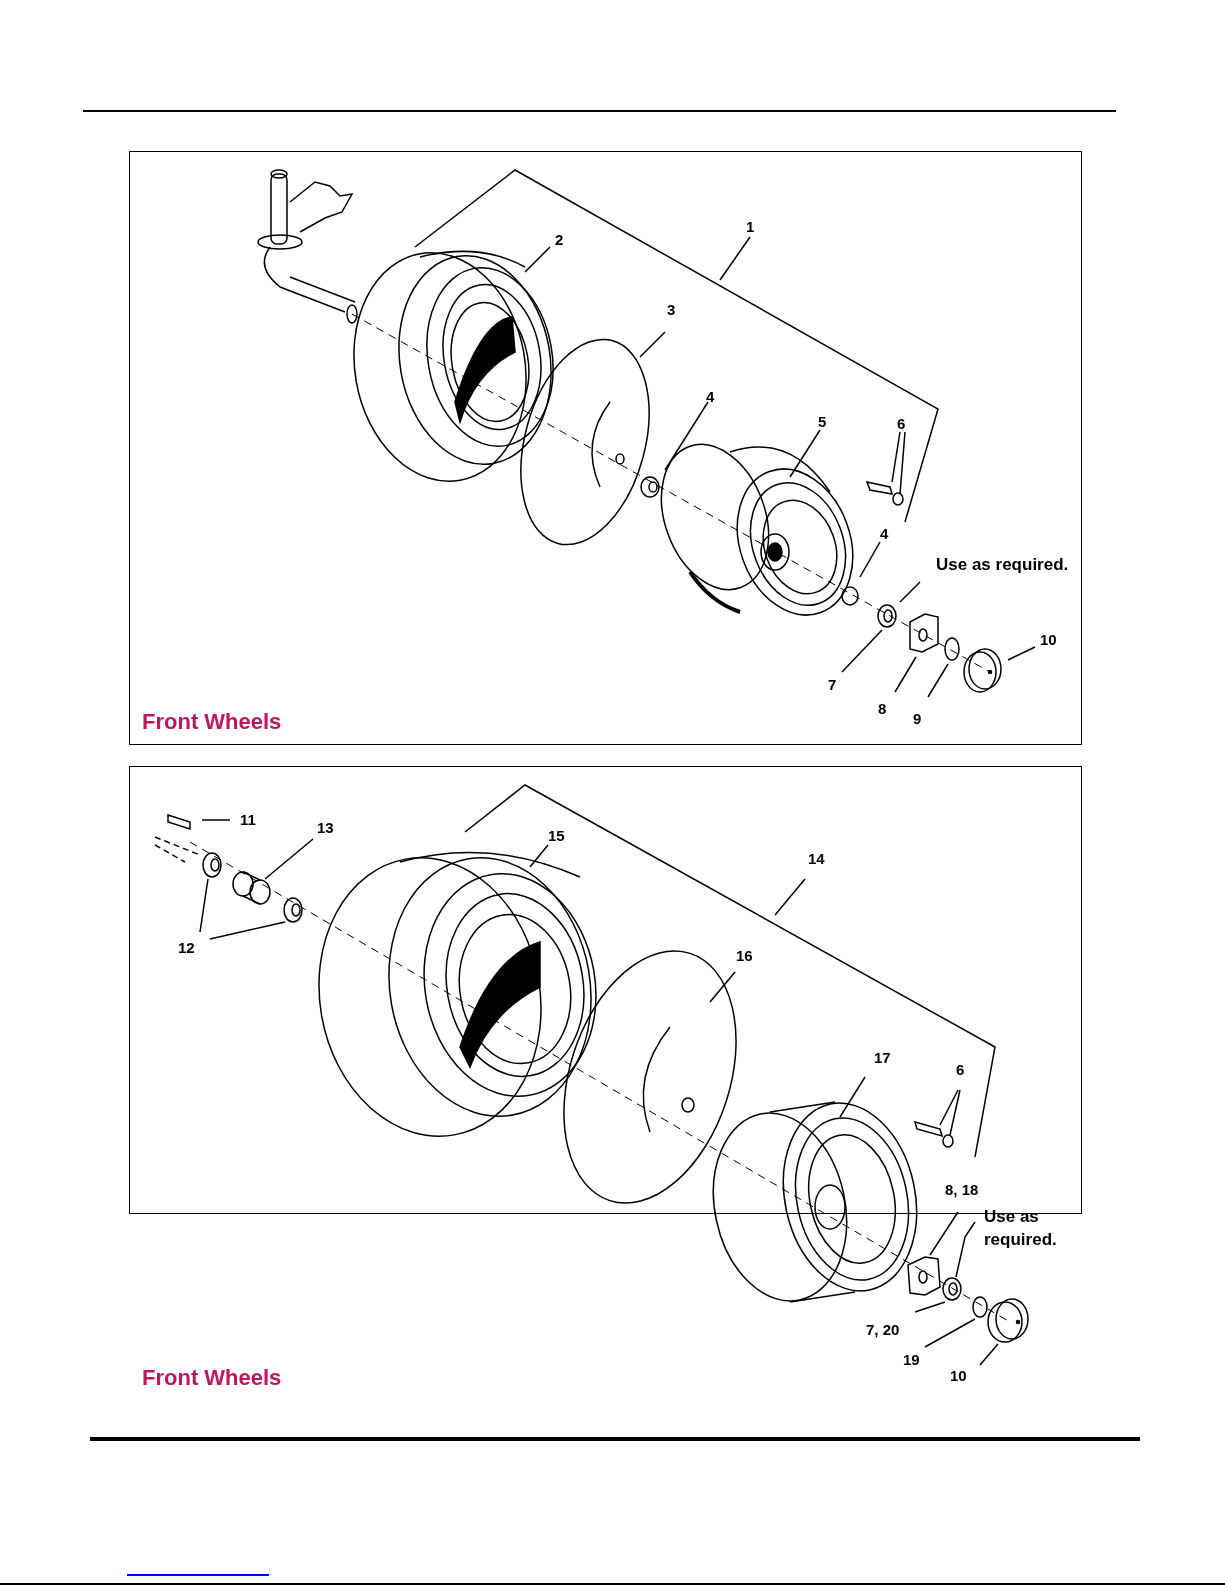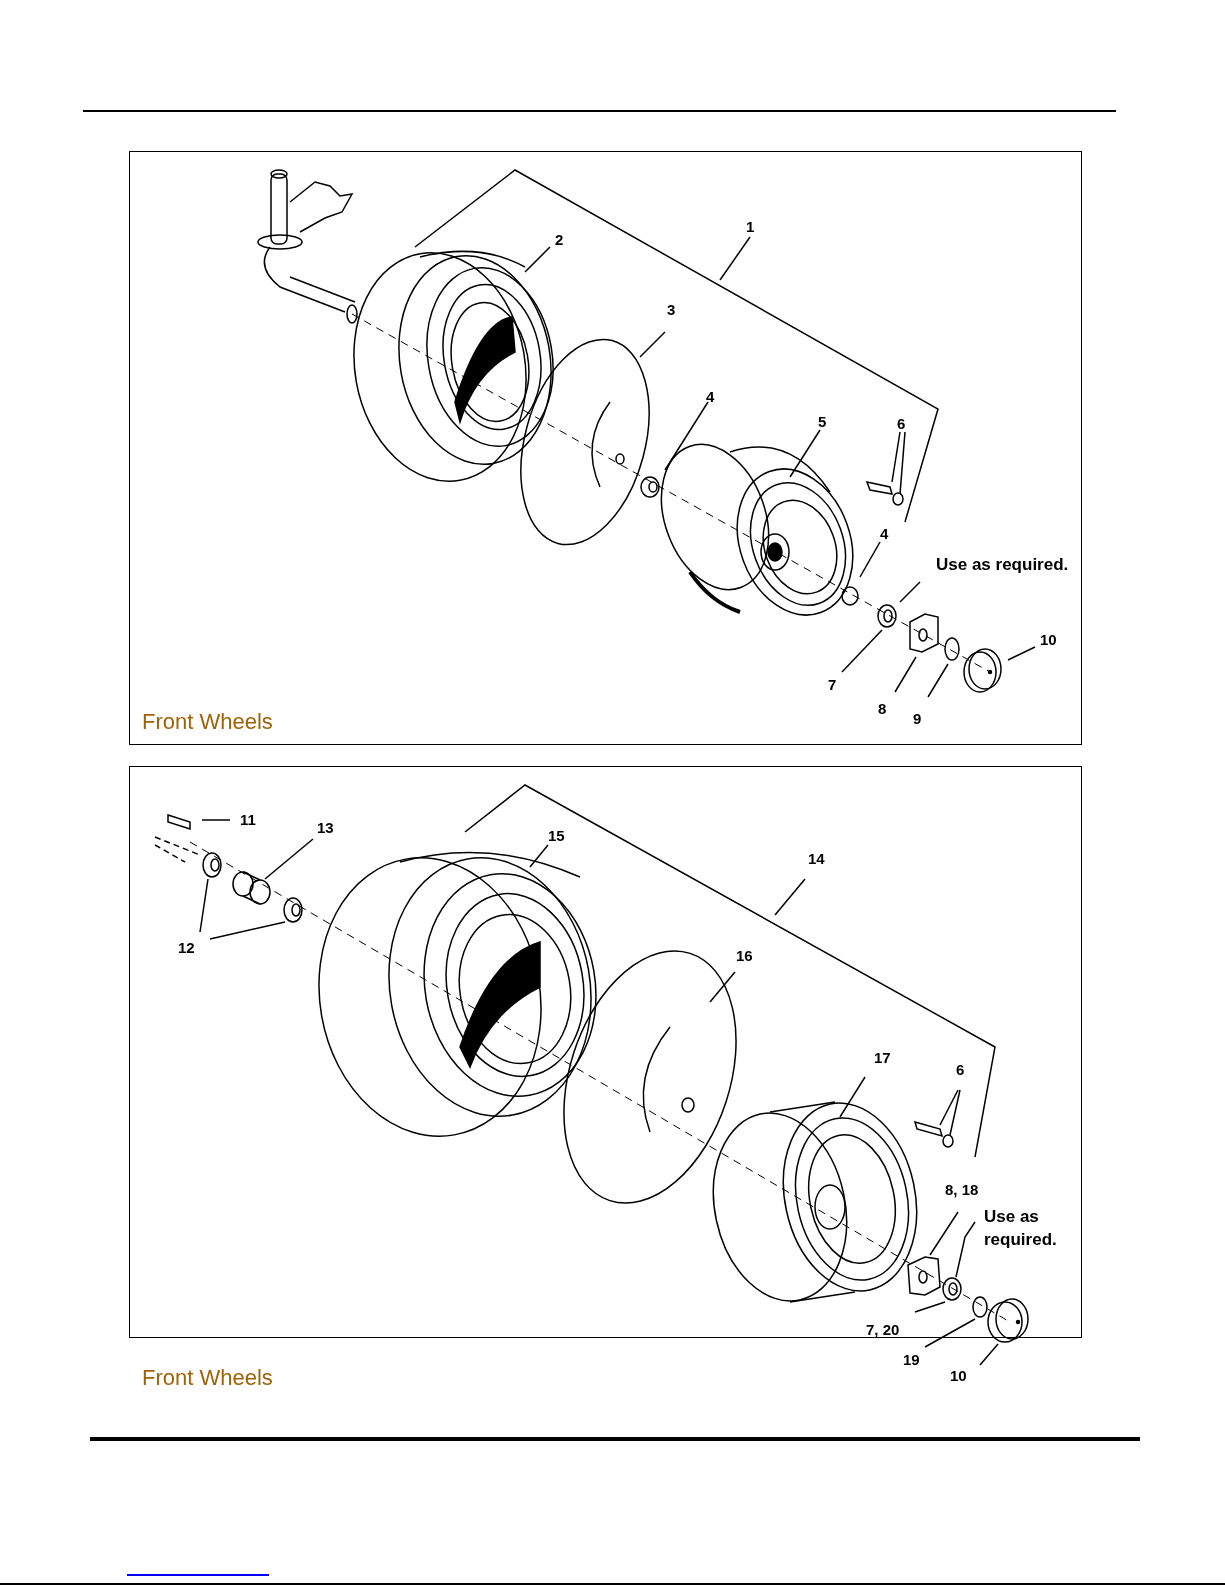--- a/index.html
+++ b/index.html
@@ -1,21 +1,21 @@
 <!DOCTYPE html>
 <html><head>
 <meta charset="utf-8">
 <style>
   html, body { margin:0; padding:0; background:#ffffff; }
   body { width:1225px; height:1585px; position:relative; overflow:hidden; font-family:"Liberation Sans", sans-serif; }
   .rule-top { position:absolute; left:83px; top:110px; width:1033px; height:2px; background:#000; }
   .rule-bottom { position:absolute; left:90px; top:1437px; width:1050px; height:4px; background:#000; }
   .panel { position:absolute; left:129px; width:953px; border:1.5px solid #000; box-sizing:border-box; background:#fff; }
   .panel svg { position:absolute; left:0; top:0; }
-  .panel-title { position:absolute; left:12px; font-weight:normal; font-size:22px; color:#a16207; }
+  .panel-title { position:absolute; left:12px; font-weight:bold; font-size:22px; color:#be185d; }
   .callout { font-family:"Liberation Sans", sans-serif; font-weight:bold; font-size:15px; fill:#000; }
   .note { font-family:"Liberation Sans", sans-serif; font-weight:bold; font-size:17px; fill:#000; }
   .link-line { position:absolute; left:127px; top:1574px; width:142px; height:2px; background:#0000ff; }
   .bottom-edge { position:absolute; left:0; top:1583px; width:1225px; height:2px; background:#000; }
 </style>
 </head>
 <body>
 
 <div class="rule-top"></div>
 
@@ -116,21 +116,21 @@
     <text class="callout" x="750" y="387">4</text>
     <text class="note" x="806" y="418">Use as required.</text>
     <text class="callout" x="698" y="538">7</text>
     <text class="callout" x="748" y="562">8</text>
     <text class="callout" x="783" y="572">9</text>
     <text class="callout" x="910" y="493">10</text>
   </svg>
   <div class="panel-title" style="top:557px;">Front Wheels</div>
 </div>
 
-<div class="panel" style="top:766px;height:572px;">
+<div class="panel" style="top:766px;height:448px;">
   <svg width="953" height="638" viewBox="0 0 953 638">
     <g fill="none" stroke="#000" stroke-width="1.5">
       <polyline points="335,65 395,18 865,280 845,390"></polyline>
       <line x1="645" y1="148" x2="675" y2="112"></line>
 
       <path d="M38,48 L60,55 L60,62 L38,55 Z"></path>
       <line x1="72" y1="53" x2="100" y2="53"></line>
 
       <path d="M25,70 L70,88 M25,78 L55,95" stroke-dasharray="6,4"></path>
 

